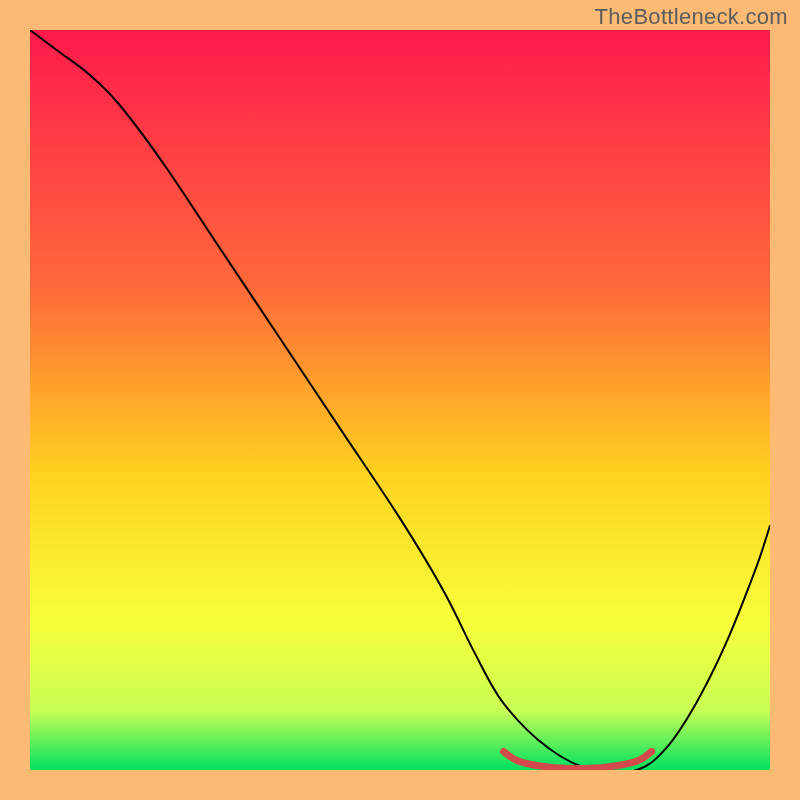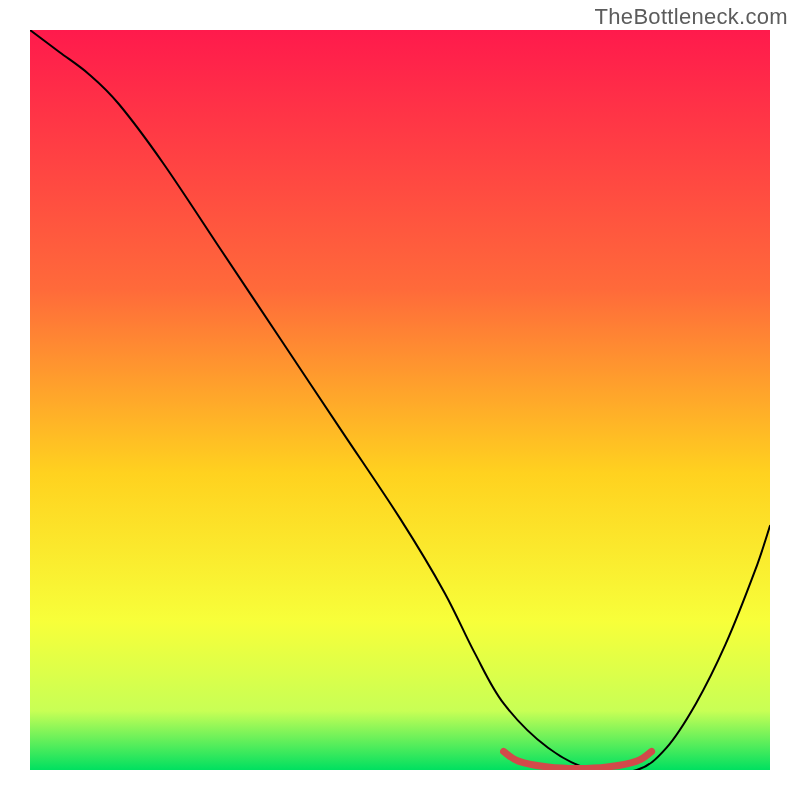--- a/index.html
+++ b/index.html
@@ -8,21 +8,21 @@
     width: 800px;
     height: 800px;
     background: #000;
     overflow: hidden;
     font-family: Arial, Helvetica, sans-serif;
   }
   .frame {
     position: absolute;
     width: 800px;
     height: 800px;
-    background: #ffffff;
+    background: #fdba74;
   }
   .watermark {
     position: absolute;
     top: 4px;
     right: 12px;
     font-size: 22px;
     font-weight: 500;
     color: #5c5c5c;
     letter-spacing: 0.3px;
   }

